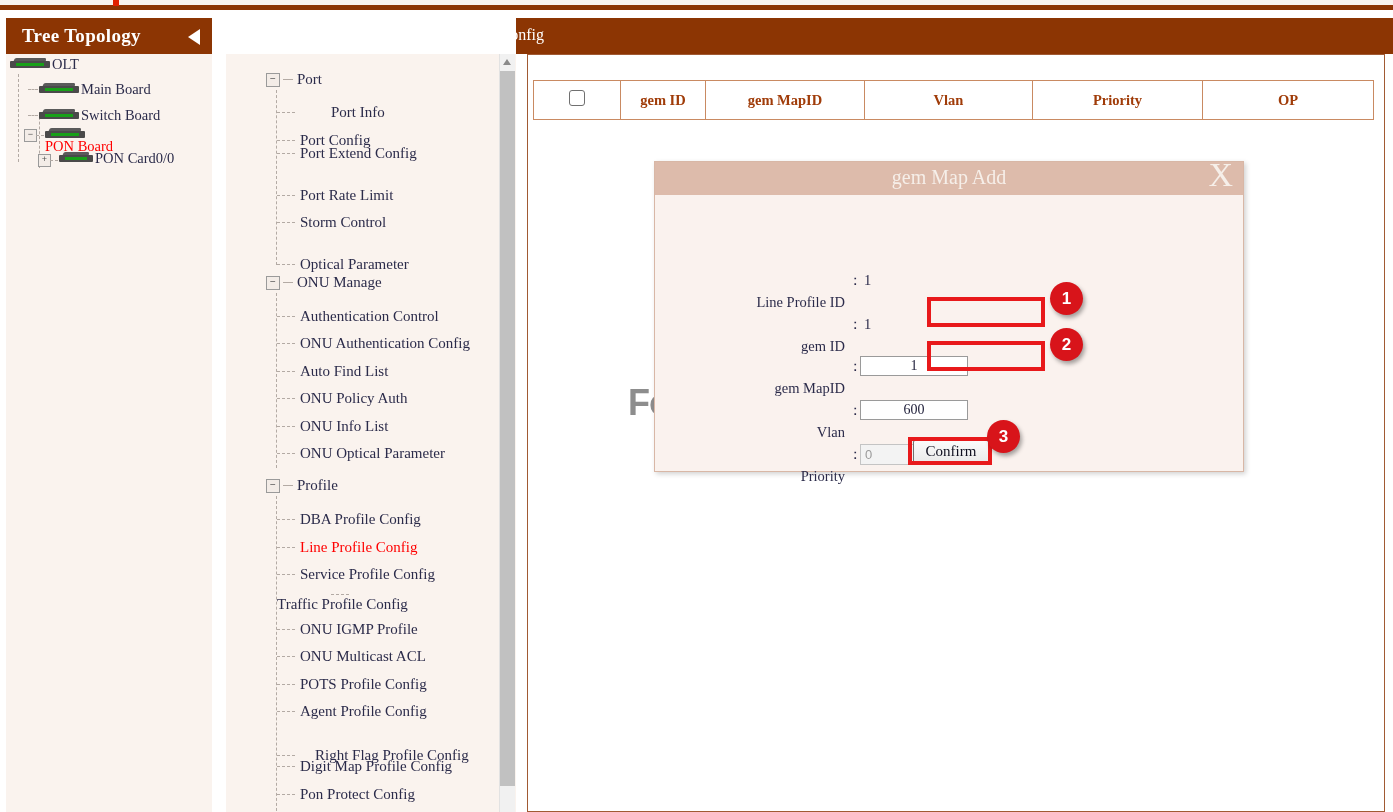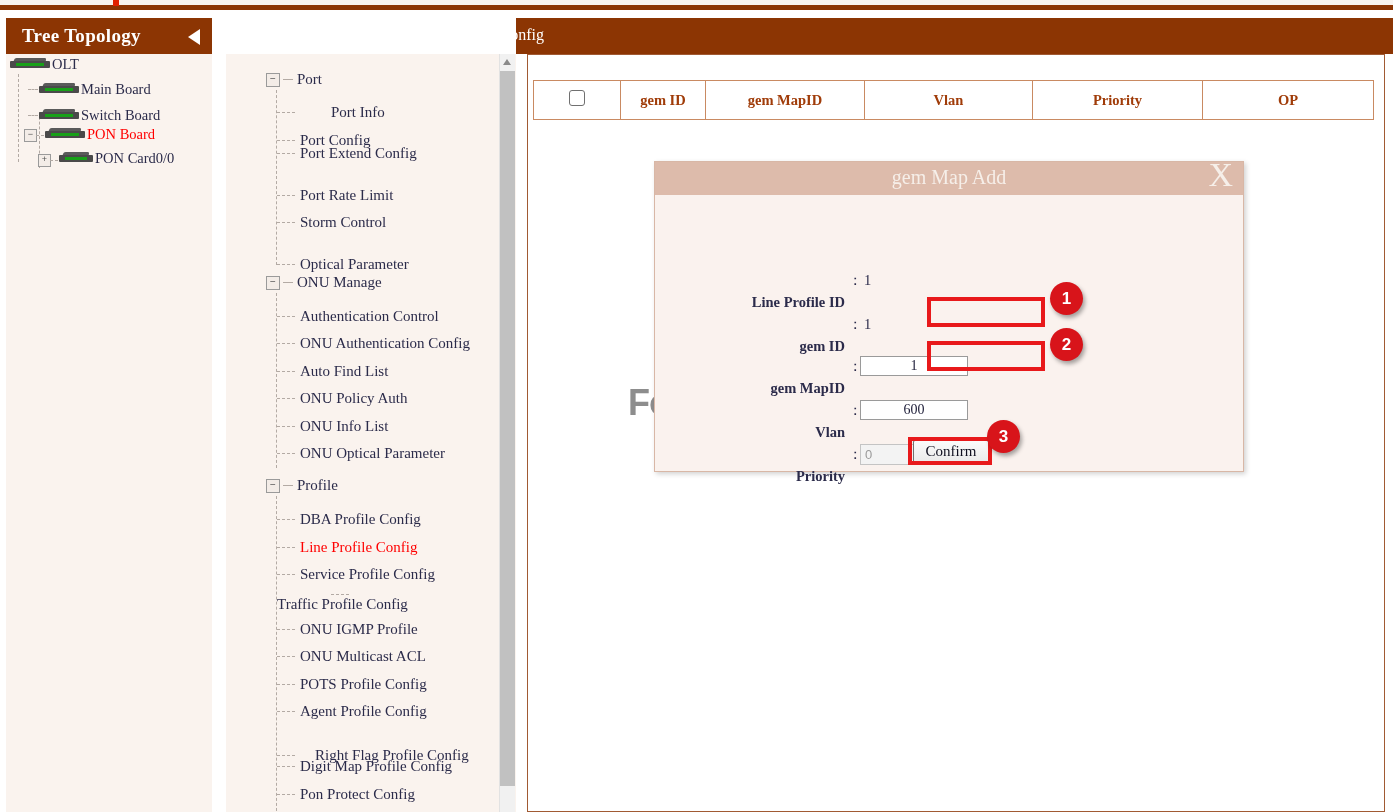--- a/index.html
+++ b/index.html
@@ -343,21 +343,21 @@
   .drow {
     position: absolute;
     display: flex;
     align-items: center;
   }
   .dlabel {
     width: 190px;
     text-align: right;
     font-size: 14.5px;
     color: #2b2b4a;
-    font-weight: bold;
+    font-weight: normal;
     padding-right: 3px;
     margin-top: 45px;
   }
   .dcolon {
     font-size: 14.5px;
     color: #2b2b4a;
     width: 12px;
     text-align: center;
   }
   .dvalue {
@@ -485,21 +485,21 @@
       <span class="dev-icon">
         <span class="top"></span>
           <span class="slab"></span>
           <span class="led"></span>
       </span>
       <span>Switch Board</span>
     </div>
 
     <div class="expander" style="left:18px; top:75px;">−</div>
     <div class="hdash" style="left:30px; top:81px; width:8px;"></div>
-    <div class="tnode red" style="left:39px; top:72px;">
+    <div class="tnode red" style="left:39px; top:72px;flex-direction:column;">
       <span class="dev-icon">
         <span class="top"></span>
           <span class="slab"></span>
           <span class="led"></span>
       </span>
       <span>PON Board</span>
     </div>
 
     <div class="expander" style="left:32px; top:100px;">+</div>
     <div class="hdash" style="left:44px; top:106px; width:8px;"></div>

